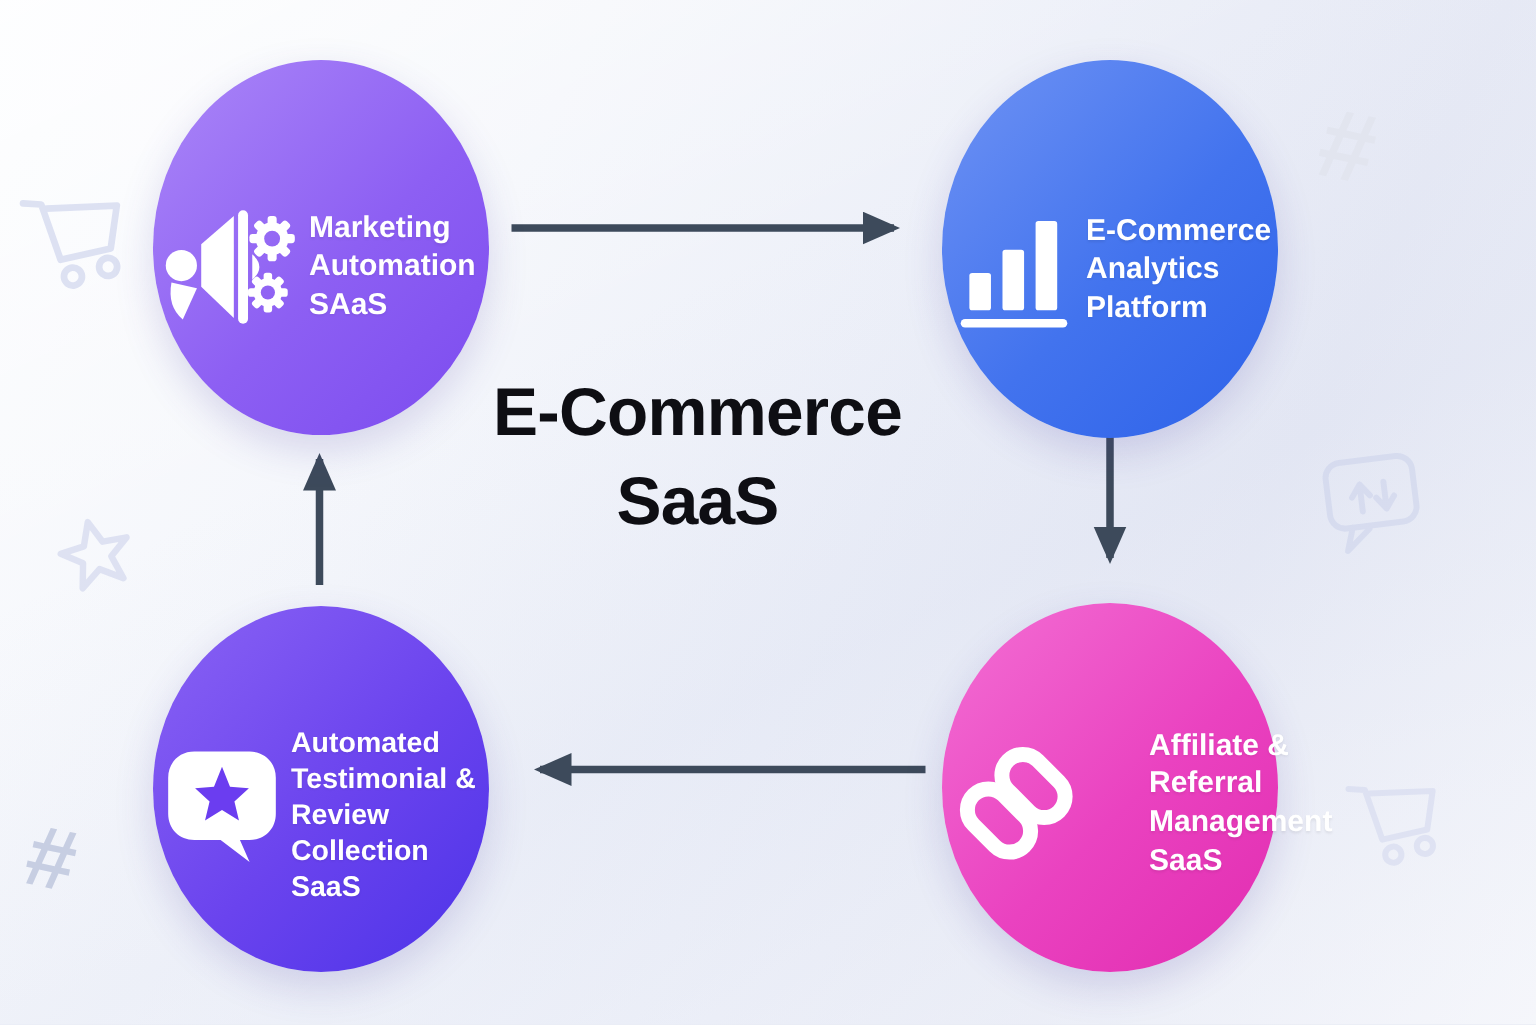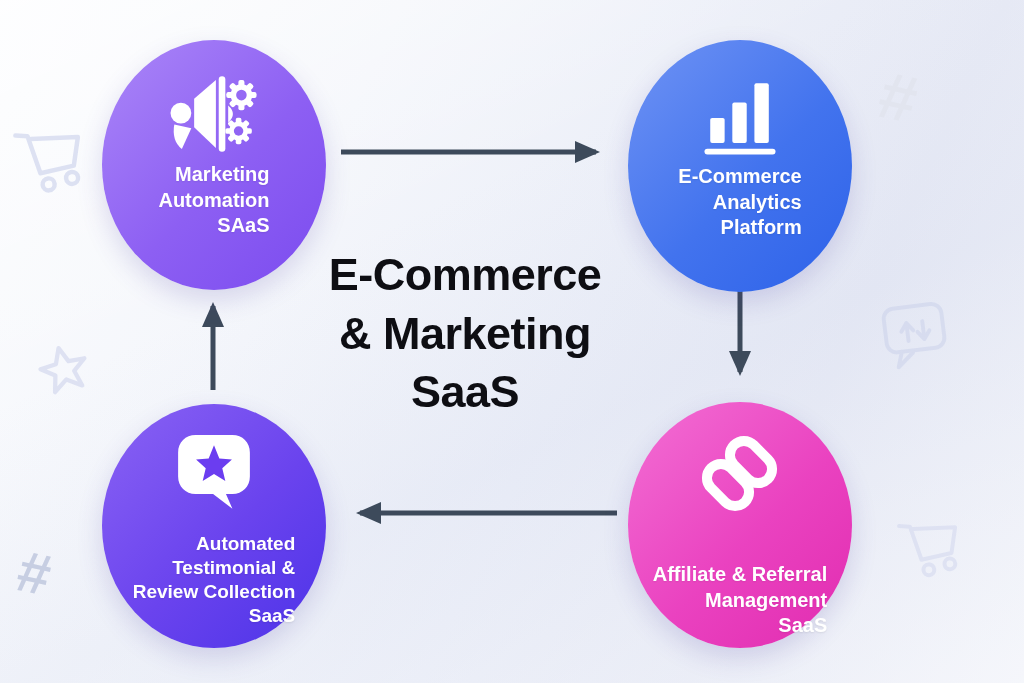--- a/index.html
+++ b/index.html
@@ -8,22 +8,22 @@
     font-family:"Liberation Sans","DejaVu Sans",sans-serif;
     background:linear-gradient(115deg,#fbfcfe 0%,#f4f6fb 30%,#eceff8 55%,#e7eaf5 75%,#f0f2f9 100%);
   }
   .canvas::before{
     content:"";position:absolute;inset:0;
     background:linear-gradient(155deg,rgba(255,255,255,.65) 0%,rgba(255,255,255,0) 35%,rgba(205,212,235,.18) 60%,rgba(255,255,255,.35) 100%);
     pointer-events:none;
   }
   .node{
     position:absolute;width:224px;height:224px;border-radius:50%;
-    display:flex;flex-direction:column;align-items:center;justify-content:flex-start;
-    text-align:right;color:#fff;
+    display:flex;flex-direction:row;align-items:center;justify-content:flex-start;
+    text-align:left;color:#fff;
     box-shadow:0 10px 26px rgba(70,60,160,.18);
   }
   .node .icon{flex:0 0 auto;display:flex;align-items:center;justify-content:center;}
   .node .label{
     font-weight:700;font-size:20px;line-height:1.28;white-space:pre-line;
     text-shadow:0 1px 2px rgba(0,0,0,.08);
   }
   .node-tl{left:102px;top:40px;background:linear-gradient(135deg,#ab87f8 0%,#8d5ff3 55%,#7b4bef 100%);padding-top:26px;}
   .node-tr{left:628px;top:40px;background:linear-gradient(135deg,#6f93f4 0%,#4273ee 55%,#2d62e9 100%);padding-top:28px;}
   .node-br{left:628px;top:402px;background:linear-gradient(135deg,#f36fd4 0%,#ea42c0 55%,#e12cb0 100%);padding-top:22px;gap:38px;}
@@ -161,17 +161,16 @@
       </svg>
     </span>
     <span class="label">Automated
 Testimonial &amp;
 Review Collection
 SaaS</span>
   </div>
 
   <div class="title">
     <div>E-Commerce</div>
-    <div>&amp; Marketing</div>
     <div>SaaS</div>
   </div>
 
 </div>
 
 </body></html>

